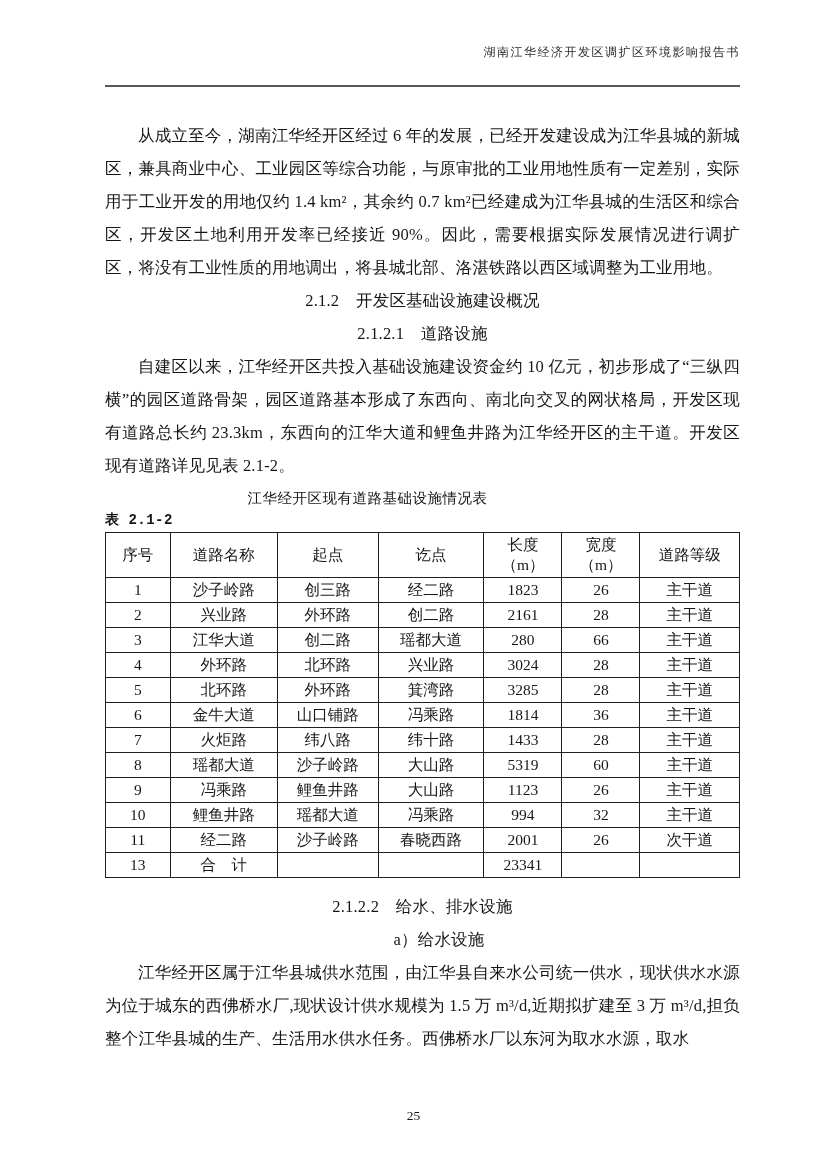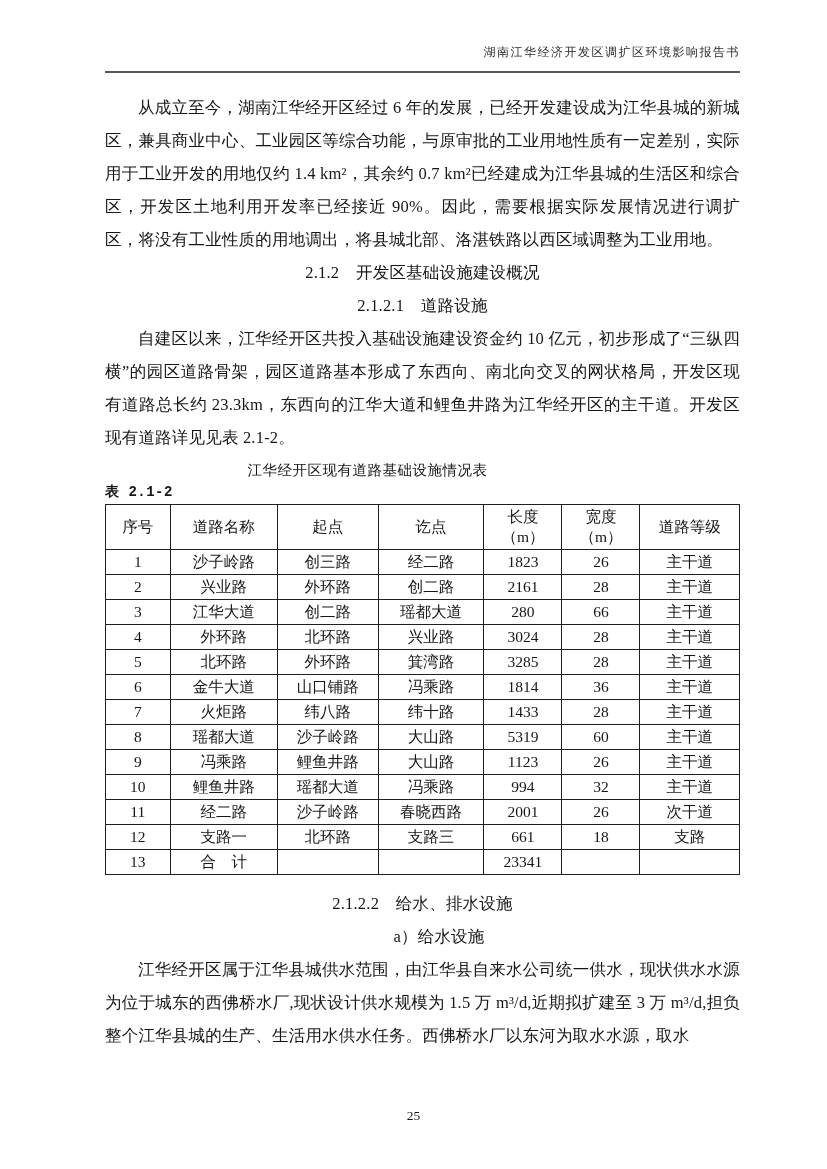--- a/index.html
+++ b/index.html
@@ -16,26 +16,26 @@
     background: #ffffff;
     font-family: "Liberation Serif", "DejaVu Serif", serif;
     color: #161616;
     overflow: hidden;
   }
   .doc-header {
     text-align: right;
     font-size: 12px;
     letter-spacing: 1.5px;
     color: #2b2b2b;
-    padding-bottom: 10px;
+    padding-bottom: 24px;
     border-bottom: 2px solid #57585a;
     line-height: 17px;
   }
   .content {
-    margin-top: 18px;
+    margin-top: 32px;
   }
   .body-para {
     margin: 0;
     font-size: 16.5px;
     line-height: 33px;
     text-align: justify;
     text-indent: 2em;
     letter-spacing: 0.2px;
   }
   .heading {
@@ -243,29 +243,20 @@
           <tr>
             <td>11</td>
             <td>经二路</td>
             <td>沙子岭路</td>
             <td>春晓西路</td>
             <td>2001</td>
             <td>26</td>
             <td>次干道</td>
           </tr>
           <tr>
-            <td>12</td>
-            <td>支路一</td>
-            <td>北环路</td>
-            <td>支路三</td>
-            <td>661</td>
-            <td>18</td>
-            <td>支路</td>
-          </tr>
-          <tr>
             <td>13</td>
             <td>合　计</td>
             <td></td>
             <td></td>
             <td>23341</td>
             <td></td>
             <td></td>
           </tr>
         </tbody>
     </table>

